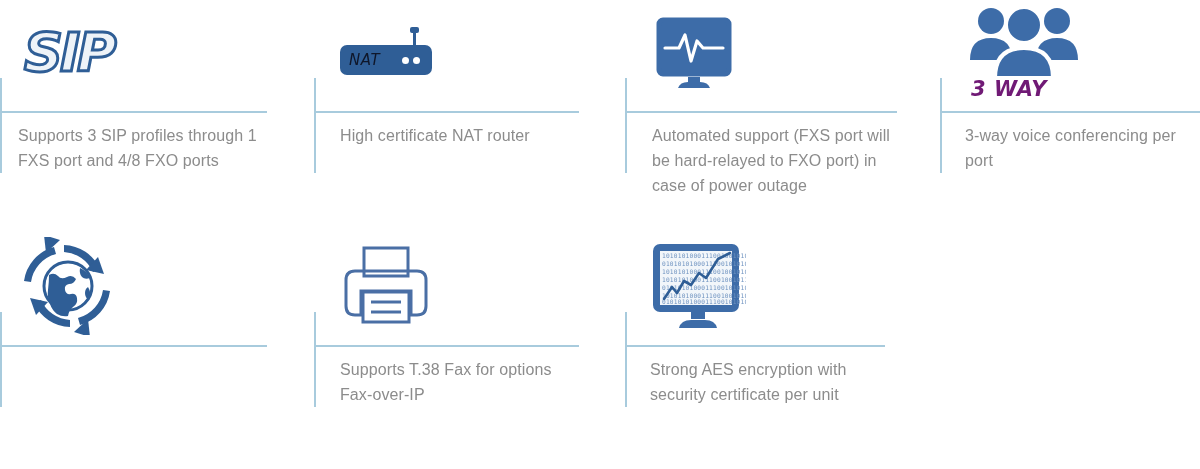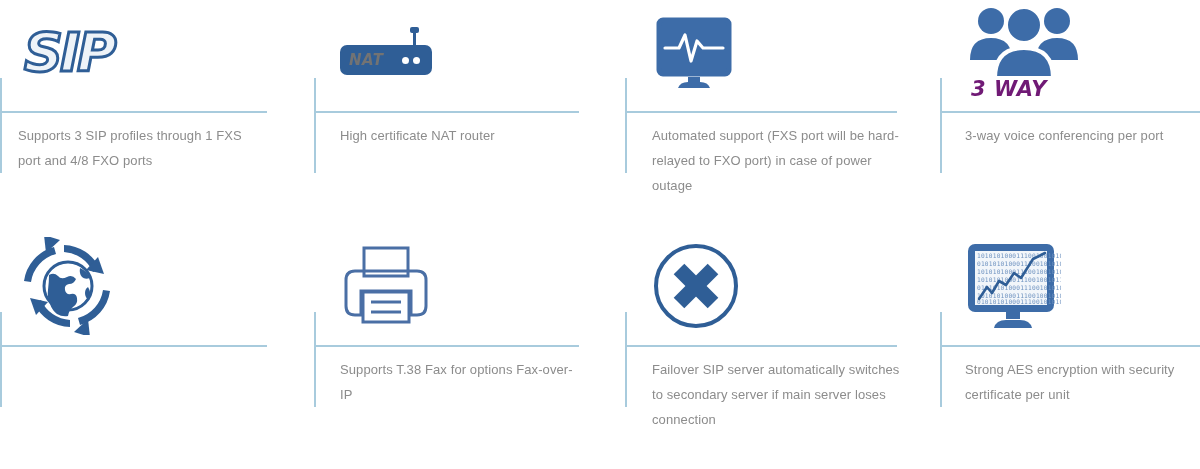--- a/index.html
+++ b/index.html
@@ -59,21 +59,21 @@
   .cell.c2 .icon-wrap { left: 26px; }
   .cell.c3 .icon-wrap { left: 27px; }
   .cell.c4 .icon-wrap { left: 25px; }
 
   .caption {
     position: absolute;
     left: 18px;
     top: 123px;
     width: 246px;
     color: #8c8c8c;
-    font-size: 13px;
+    font-size: 16px;
     line-height: 25px;
     letter-spacing: 0.1px;
   }
   .cell.c2 .caption { left: 26px; width: 240px; }
   .cell.c3 .caption { left: 27px; width: 250px; }
   .cell.c4 .caption { left: 25px; width: 243px; }
 
   
   .sip-mark {
     font-family: "DejaVu Sans", sans-serif;
@@ -90,21 +90,21 @@
 
   
   .nat-router { position: relative; width: 104px; height: 56px; margin-top: 6px; }
   .nat-body {
     position: absolute; left: 0; top: 18px;
     width: 92px; height: 30px;
     background: #2f5e96; border-radius: 7px;
   }
   .nat-text {
     position: absolute; left: 9px; top: 24px;
-    color: #737373; font-size: 15px; font-weight: bold; font-style: italic;
+    color: #0f172a; font-size: 15px; font-weight: normal; font-style: italic;
     font-family: "DejaVu Sans", sans-serif; letter-spacing: 0.5px;
   }
   .nat-dot { position: absolute; top: 30px; width: 7px; height: 7px; border-radius: 50%; background: #ffffff; }
   .nat-dot.d1 { left: 62px; }
   .nat-dot.d2 { left: 73px; }
   .nat-ant { position: absolute; left: 73px; top: 3px; width: 3px; height: 18px; background: #2f5e96; }
   .nat-ant-tip { position: absolute; left: 70px; top: 0px; width: 9px; height: 6px; background: #2f5e96; border-radius: 2px; }
 
   
   .svg-icon { display: block; }
@@ -227,34 +227,20 @@
 
           <rect x="23" y="48" width="46" height="30"></rect>
           <line x1="31" y1="58" x2="61" y2="58"></line>
           <line x1="31" y1="68" x2="61" y2="68"></line>
         </g>
       </svg>
     </div>
     <div class="caption">Supports T.38 Fax for options Fax-over-IP</div>
   </div>
 
-  <div class="cell c3">
-    <div class="vrule"></div>
-    <div class="hrule"></div>
-    <div class="icon-wrap">
-      <svg class="svg-icon" width="88" height="88" viewBox="0 0 88 88">
-        <circle cx="44" cy="44" r="40" fill="none" stroke="#2f5e96" stroke-width="4"></circle>
-        <g stroke="#2f5e96" stroke-width="15" stroke-linecap="butt">
-          <line x1="27" y1="27" x2="61" y2="61"></line>
-          <line x1="61" y1="27" x2="27" y2="61"></line>
-        </g>
-      </svg>
-    </div>
-    <div class="caption">Failover SIP server automatically switches to secondary server if main server loses connection</div>
-  </div>
 
   <div class="cell c4">
     <div class="vrule"></div>
     <div class="hrule"></div>
     <div class="icon-wrap">
       <svg class="svg-icon" width="96" height="90" viewBox="0 0 96 90">
         <rect x="3" y="3" width="86" height="68" rx="7" ry="7" fill="#3d6ca8"></rect>
         <rect x="10" y="10" width="72" height="54" fill="#f2f6fa"></rect>
         <g font-family="DejaVu Sans Mono, monospace" font-size="6.2" fill="#6f93c0" letter-spacing="0.2">
           <text x="12" y="17">1010101000111001001010</text>

